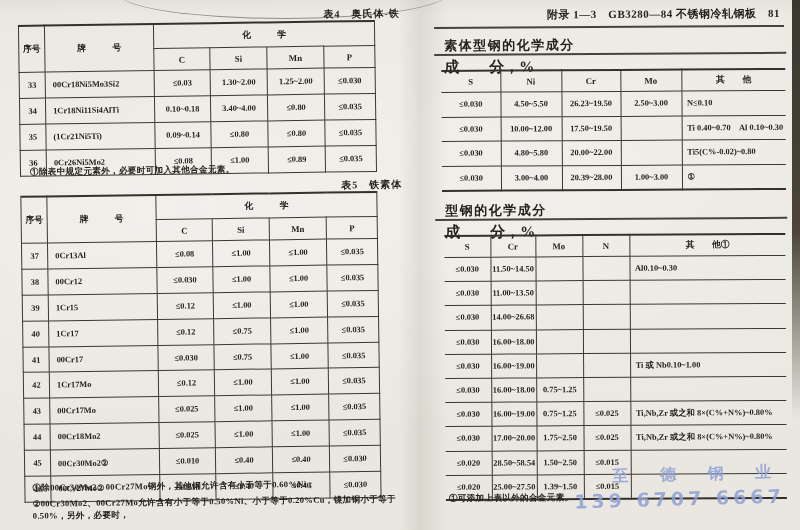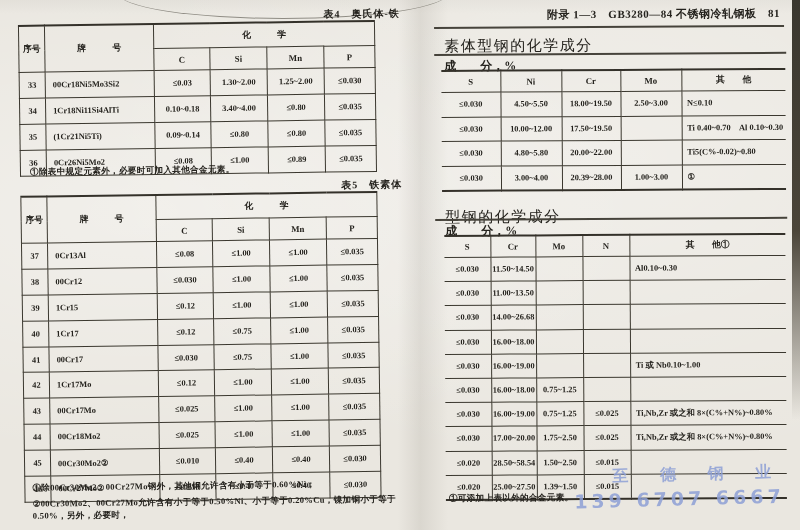--- a/index.html
+++ b/index.html
@@ -44,22 +44,22 @@
 
   
   .rtable{border-top:2px solid #34312a;border-bottom:2.2px solid #34312a;}
   .rtable th:first-child,.rtable td:first-child{border-left:none;}
   .rtable th:last-child,.rtable td:last-child{border-right:none;}
   .rtable th{height:18px;}
   #rt1 td{height:21.5px;}
   #rt2 td{height:21.2px;}
 
   .note{font-size:8.6px;font-weight:600;letter-spacing:.3px;}
-  .title{font-size:15px;font-weight:normal;letter-spacing:1.5px;}
-  .complabel{font-size:12px;font-weight:bold;}
+  .title{font-size:13px;font-weight:bold;letter-spacing:1.5px;}
+  .complabel{font-size:15px;font-weight:bold;}
   #appendix-header{font-size:11px;font-weight:bold;letter-spacing:.5px;}
 
   #watermark{right:10px;top:466px;text-align:right;transform:rotate(-1.2deg);opacity:.85;
     font-family:"DejaVu Sans",sans-serif;}
   #watermark .wl1{font-size:16px;letter-spacing:13px;font-weight:600;}
   #watermark .wl2{font-size:19px;letter-spacing:4px;font-weight:600;margin-top:2px;}
 </style>
 </head>
 <body>
 
@@ -265,21 +265,21 @@
         <th>Ni</th>
         <th>Cr</th>
         <th>Mo</th>
         <th>其　　他</th>
       </tr>
     </thead>
     <tbody>
         <tr>
           <td>≤0.030</td>
           <td>4.50~5.50</td>
-          <td>18.00~19.50</td>
+          <td>26.23~19.50</td>
           <td>2.50~3.00</td>
           <td class="al">N≤0.10</td>
         </tr>
         <tr>
           <td>≤0.030</td>
           <td>10.00~12.00</td>
           <td>17.50~19.50</td>
           <td></td>
           <td class="al">Ti 0.40~0.70　Al 0.10~0.30</td>
         </tr>
@@ -293,21 +293,21 @@
         <tr>
           <td>≤0.030</td>
           <td>3.00~4.00</td>
           <td>20.39~28.00</td>
           <td>1.00~3.00</td>
           <td class="al">①</td>
         </tr>
       </tbody>
   </table>
 
-  <div class="abs title" style="left:16px;top:208px;text-align:right;">型钢的化学成分</div>
+  <div class="abs title" style="left:16px;top:202px;text-align:right;">型钢的化学成分</div>
   <div class="abs rule" style="left:6px;top:219px;width:352px;"></div>
   <div class="abs complabel" style="left:16px;top:223px;">成　　分，%</div>
 
   <table class="rtable abs" id="rt2" style="left:15px;top:235px;width:341px;">
     <colgroup>
         <col style="width:46px">
         <col style="width:45px">
         <col style="width:47px">
         <col style="width:47px">
         <col style="width:156px">

